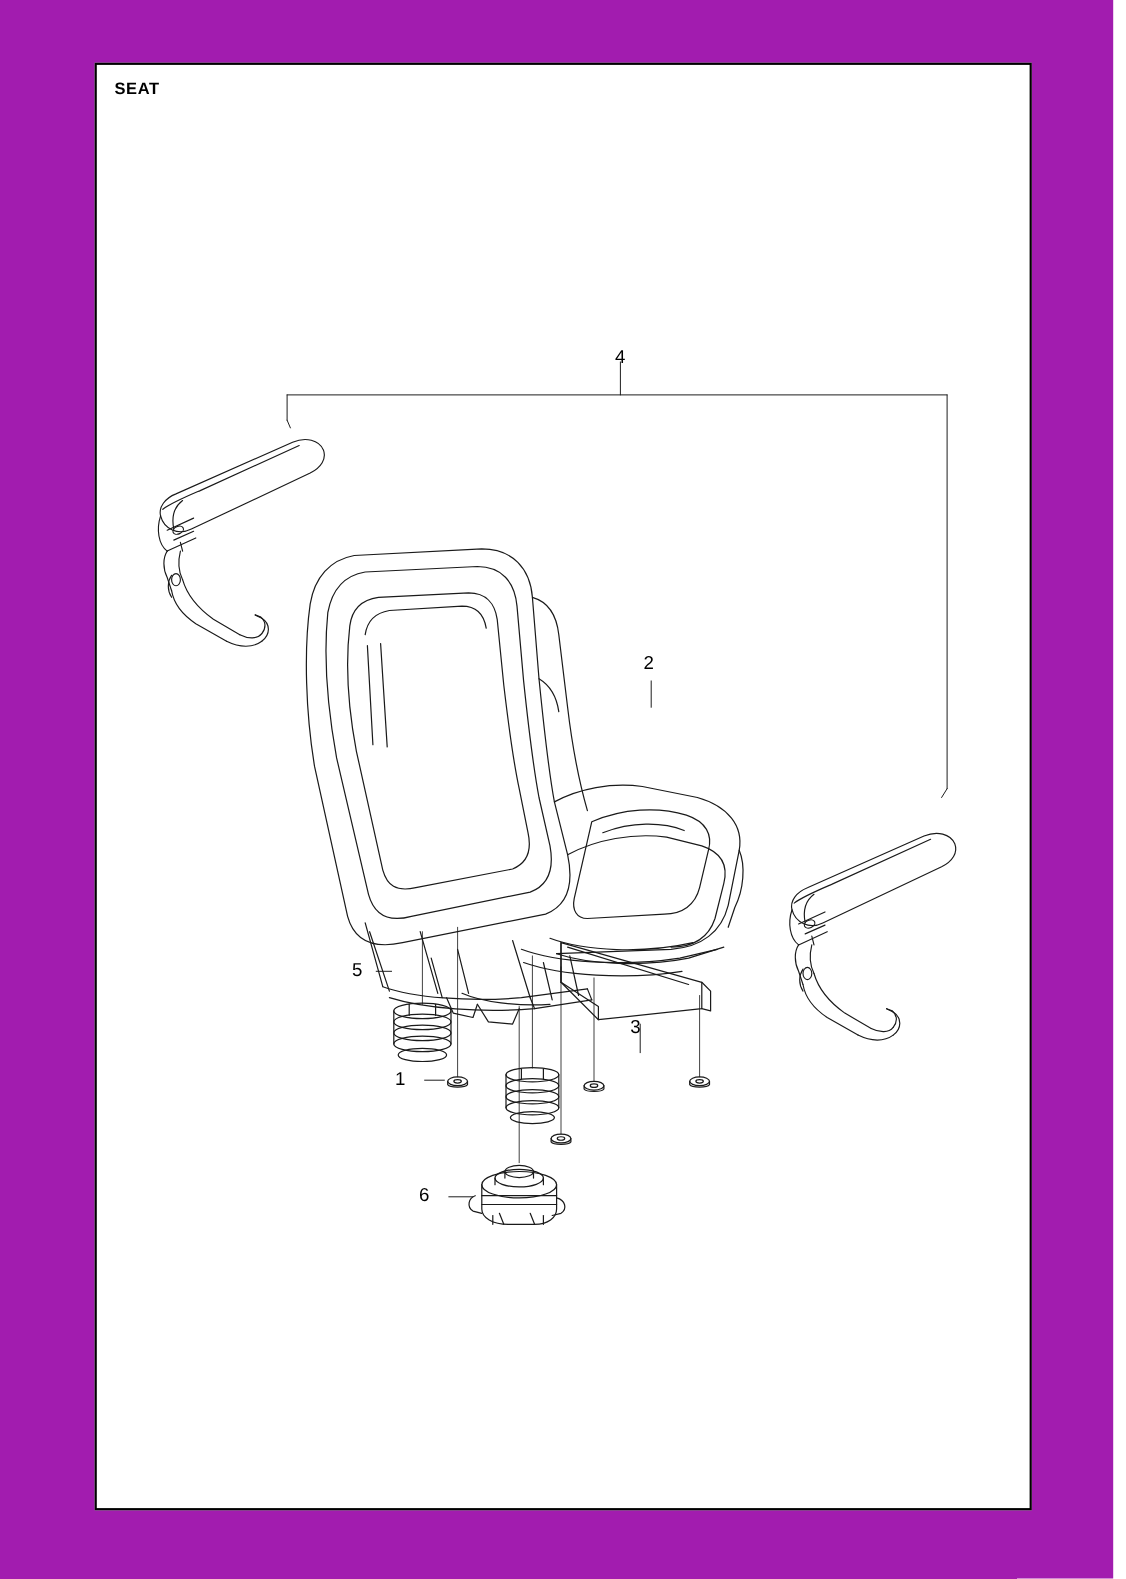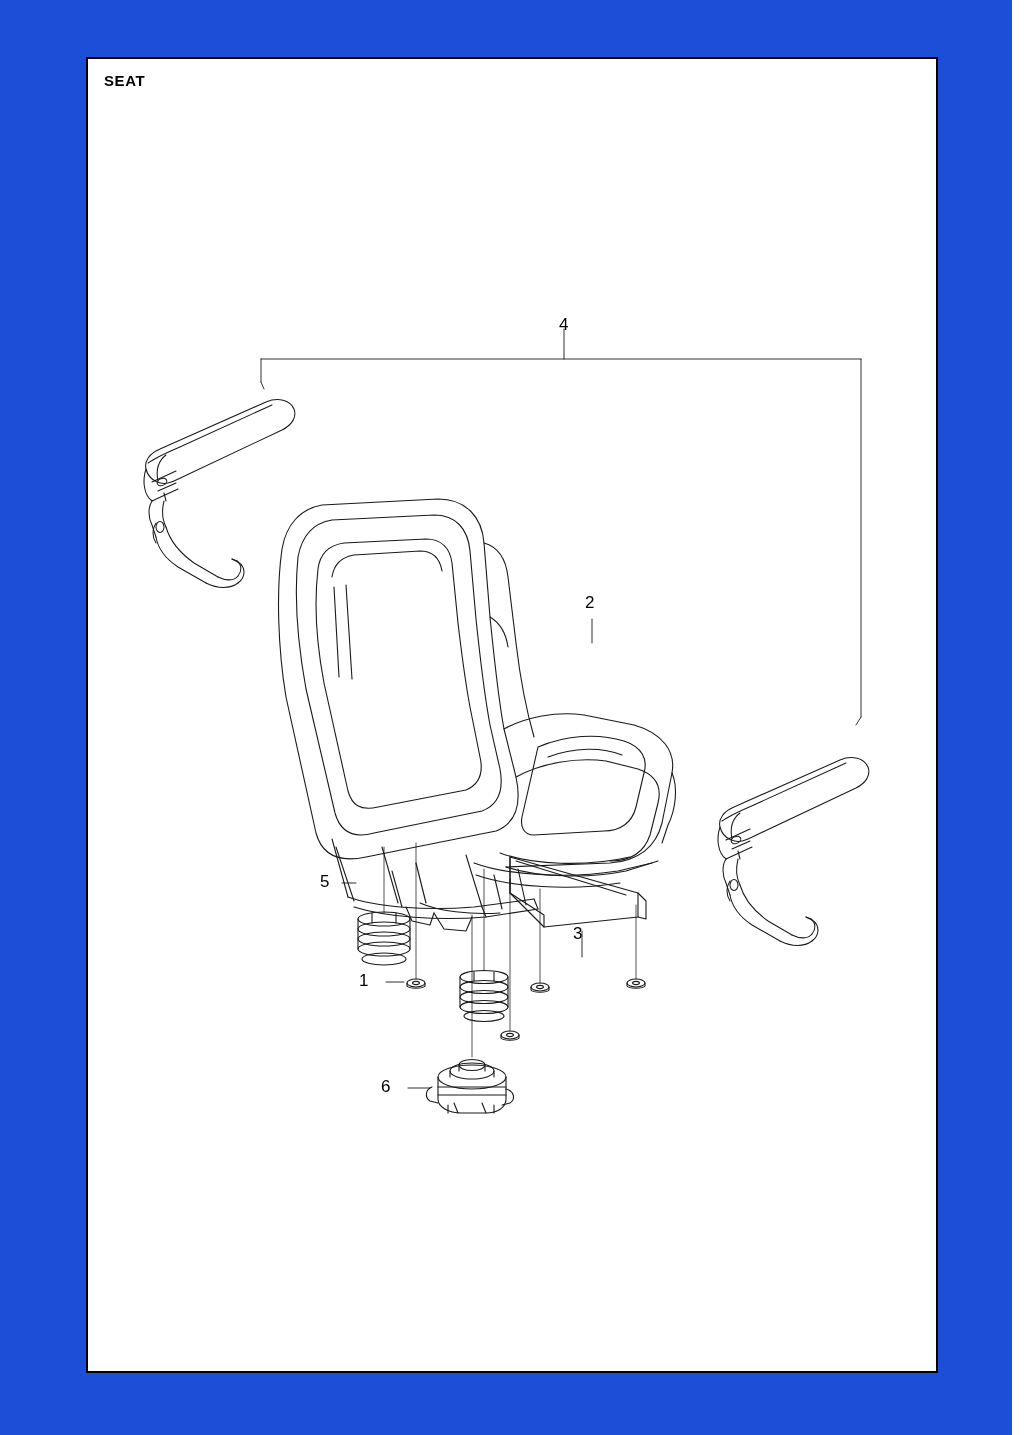--- a/index.html
+++ b/index.html
@@ -12,21 +12,21 @@
     height: 1435px;
     font-family: "Liberation Sans", sans-serif;
     position: relative;
     overflow: hidden;
   }
   #page {
     position: absolute;
     left: 0; top: 0;
     width: 1012px;
     height: 1435px;
-    background: #1d4ed8;
+    background: #a21caf;
   }
   
   .frame {
     position: absolute;
     left: 86px;
     top: 57px;
     width: 852px;
     height: 1316px;
     border: 2px solid #000000;
     box-sizing: border-box;

